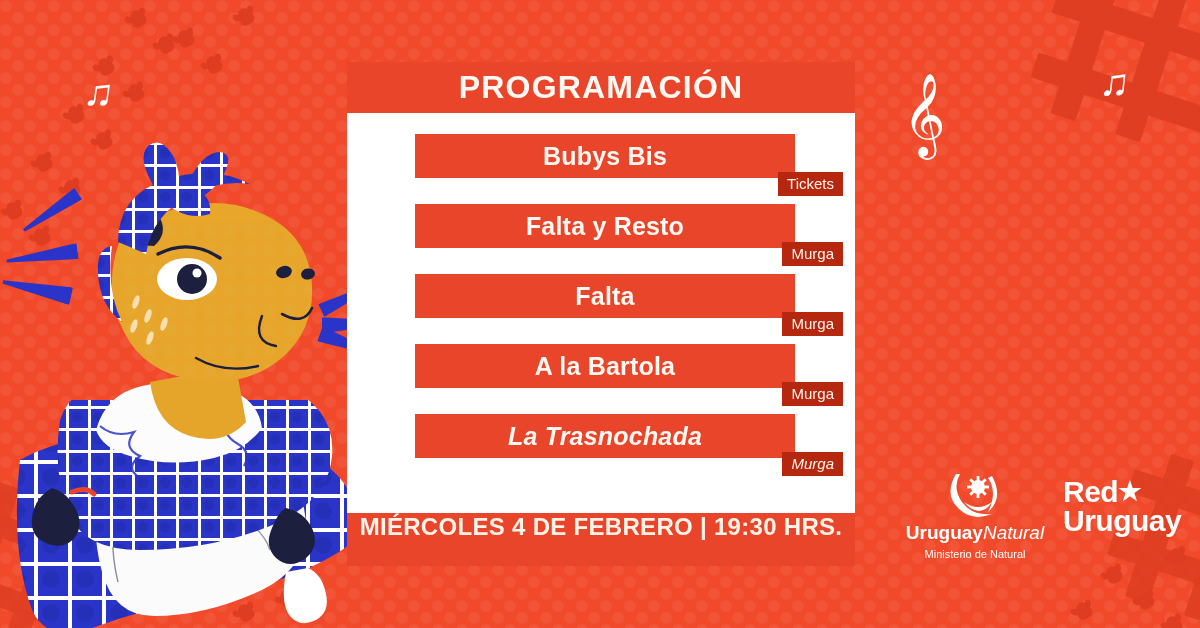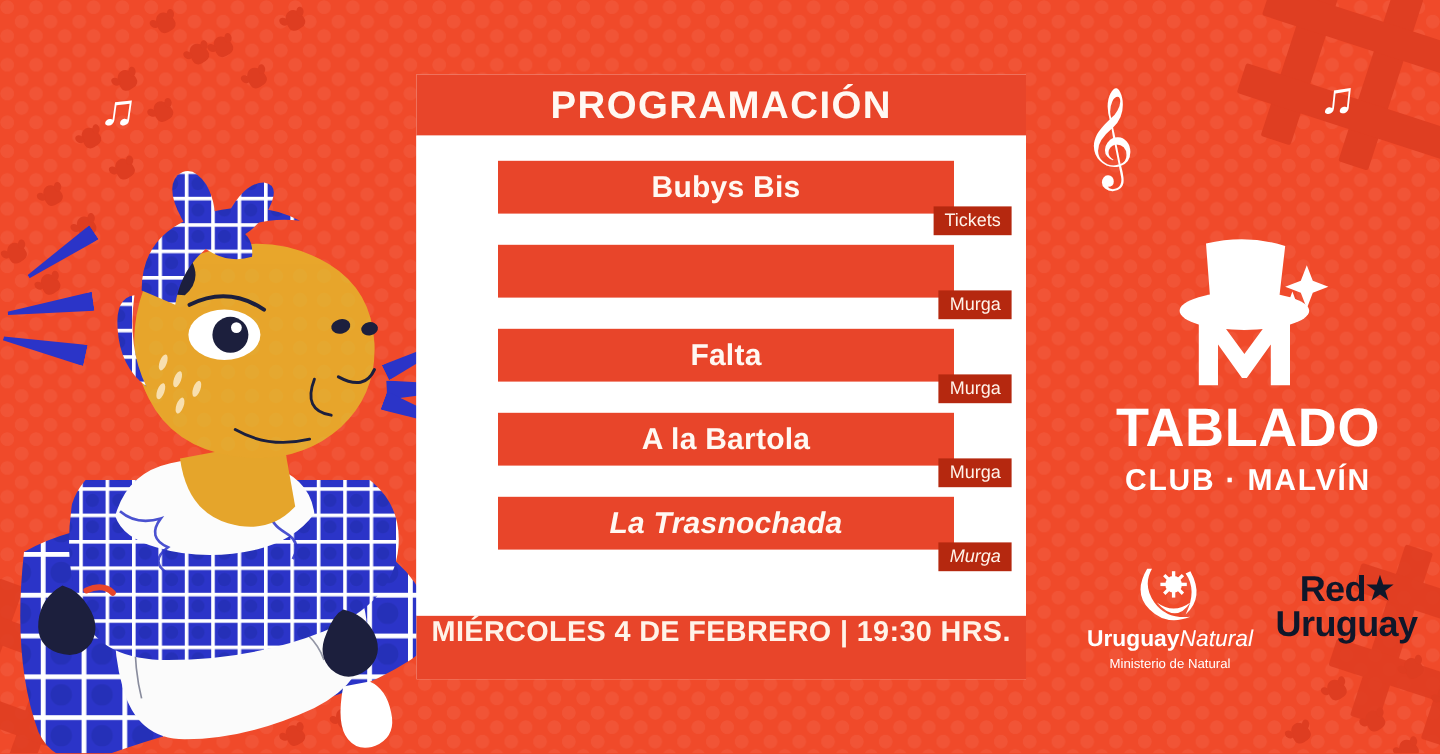--- a/index.html
+++ b/index.html
@@ -115,22 +115,22 @@
     width:285px; height:110px;
   }
   #uy-logo { position:absolute; left:0; top:0; width:140px; text-align:center; }
   #uy-mark { position:relative; width:62px; height:46px; margin:0 auto 4px auto; }
   #uy-name { color:#ffffff; font-size:19px; font-weight:bold; white-space:nowrap; }
   #uy-name em { font-style:italic; font-weight:normal; }
   #uy-min { color:#FFFFFF; font-size:11px; margin-top:4px; }
 
   #rt-logo {
     position:absolute; left:158px; top:6px;
-    color:#0f172a; font-weight:bold; font-size:30px; line-height:0.95;
-    text-align:center; letter-spacing:-0.5px;
+    color:#ffffff; font-weight:bold; font-size:30px; line-height:0.95;
+    text-align:left; letter-spacing:-0.5px;
   }
   #rt-star { font-size:26px; vertical-align:2px; }
 
   
   #capy { position:absolute; left:0px; top:120px; width:400px; height:508px; }
 </style>
 </head>
 <body>
 
 <div id="poster">
@@ -307,20 +307,21 @@
     </div>
 
     <div id="panel-body">
 
       <div class="prog-row">
         <span class="prog-name">Bubys Bis</span>
         <span class="prog-badge">Tickets</span>
       </div>
 
       <div class="prog-row">
+        <span class="prog-name">Falta y Resto</span>
         <span class="prog-badge">Murga</span>
       </div>
 
       <div class="prog-row">
         <span class="prog-name">Falta</span>
         <span class="prog-badge">Murga</span>
       </div>
 
       <div class="prog-row">
         <span class="prog-name">A la Bartola</span>
@@ -332,37 +333,20 @@
         <span class="prog-badge">Murga</span>
       </div>
 
     </div>
 
     <div id="panel-footer">
       <span>MIÉRCOLES 4 DE FEBRERO | 19:30 HRS.</span>
     </div>
   </div>
 
-  <div id="brand">
-    <div id="brand-mark">
-      <svg viewBox="0 0 150 135" width="150" height="135" xmlns="http://www.w3.org/2000/svg">
-
-        <path d="M40 8 q34 -8 66 2 l-6 52 q-30 -8 -56 -1 z" fill="#FFFFFF"></path>
-
-        <ellipse cx="72" cy="64" rx="54" ry="16" fill="#FFFFFF"></ellipse>
-
-        <path d="M34 70 l0 56 l16 0 l0 -34 l20 28 l4 0 l20 -28 l0 34 l16 0 l0 -56 l-16 0 l-22 30 l-22 -30 z" fill="#FFFFFF"></path>
-
-        <path d="M124 26 l5 13 l13 5 l-13 5 l-5 13 l-5 -13 l-13 -5 l13 -5 z" fill="#FFFFFF"></path>
-        <path d="M112 48 l3 8 l8 3 l-8 3 l-3 8 l-3 -8 l-8 -3 l8 -3 z" fill="#FFFFFF"></path>
-      </svg>
-    </div>
-    <div id="brand-title">TABLADO</div>
-    <div id="brand-sub">CLUB · MALVÍN</div>
-  </div>
 
   <div id="sponsors">
 
     <div id="uy-logo">
       <div id="uy-mark">
         <svg viewBox="0 0 62 46" width="62" height="46" xmlns="http://www.w3.org/2000/svg">
           <path d="M12 2 q-12 20 2 34 q14 14 34 6 q-20 2 -30 -12 q-10 -14 -2 -28 z" fill="#FFFFFF"></path>
           <path d="M48 4 q12 22 -4 36 q10 -20 0 -34 z" fill="#FFFFFF"></path>
           <path d="M20 30 q14 10 28 0 q-12 18 -28 0 z" fill="#FFFFFF"></path>
           <g fill="#FFFFFF" transform="translate(34,15)">

